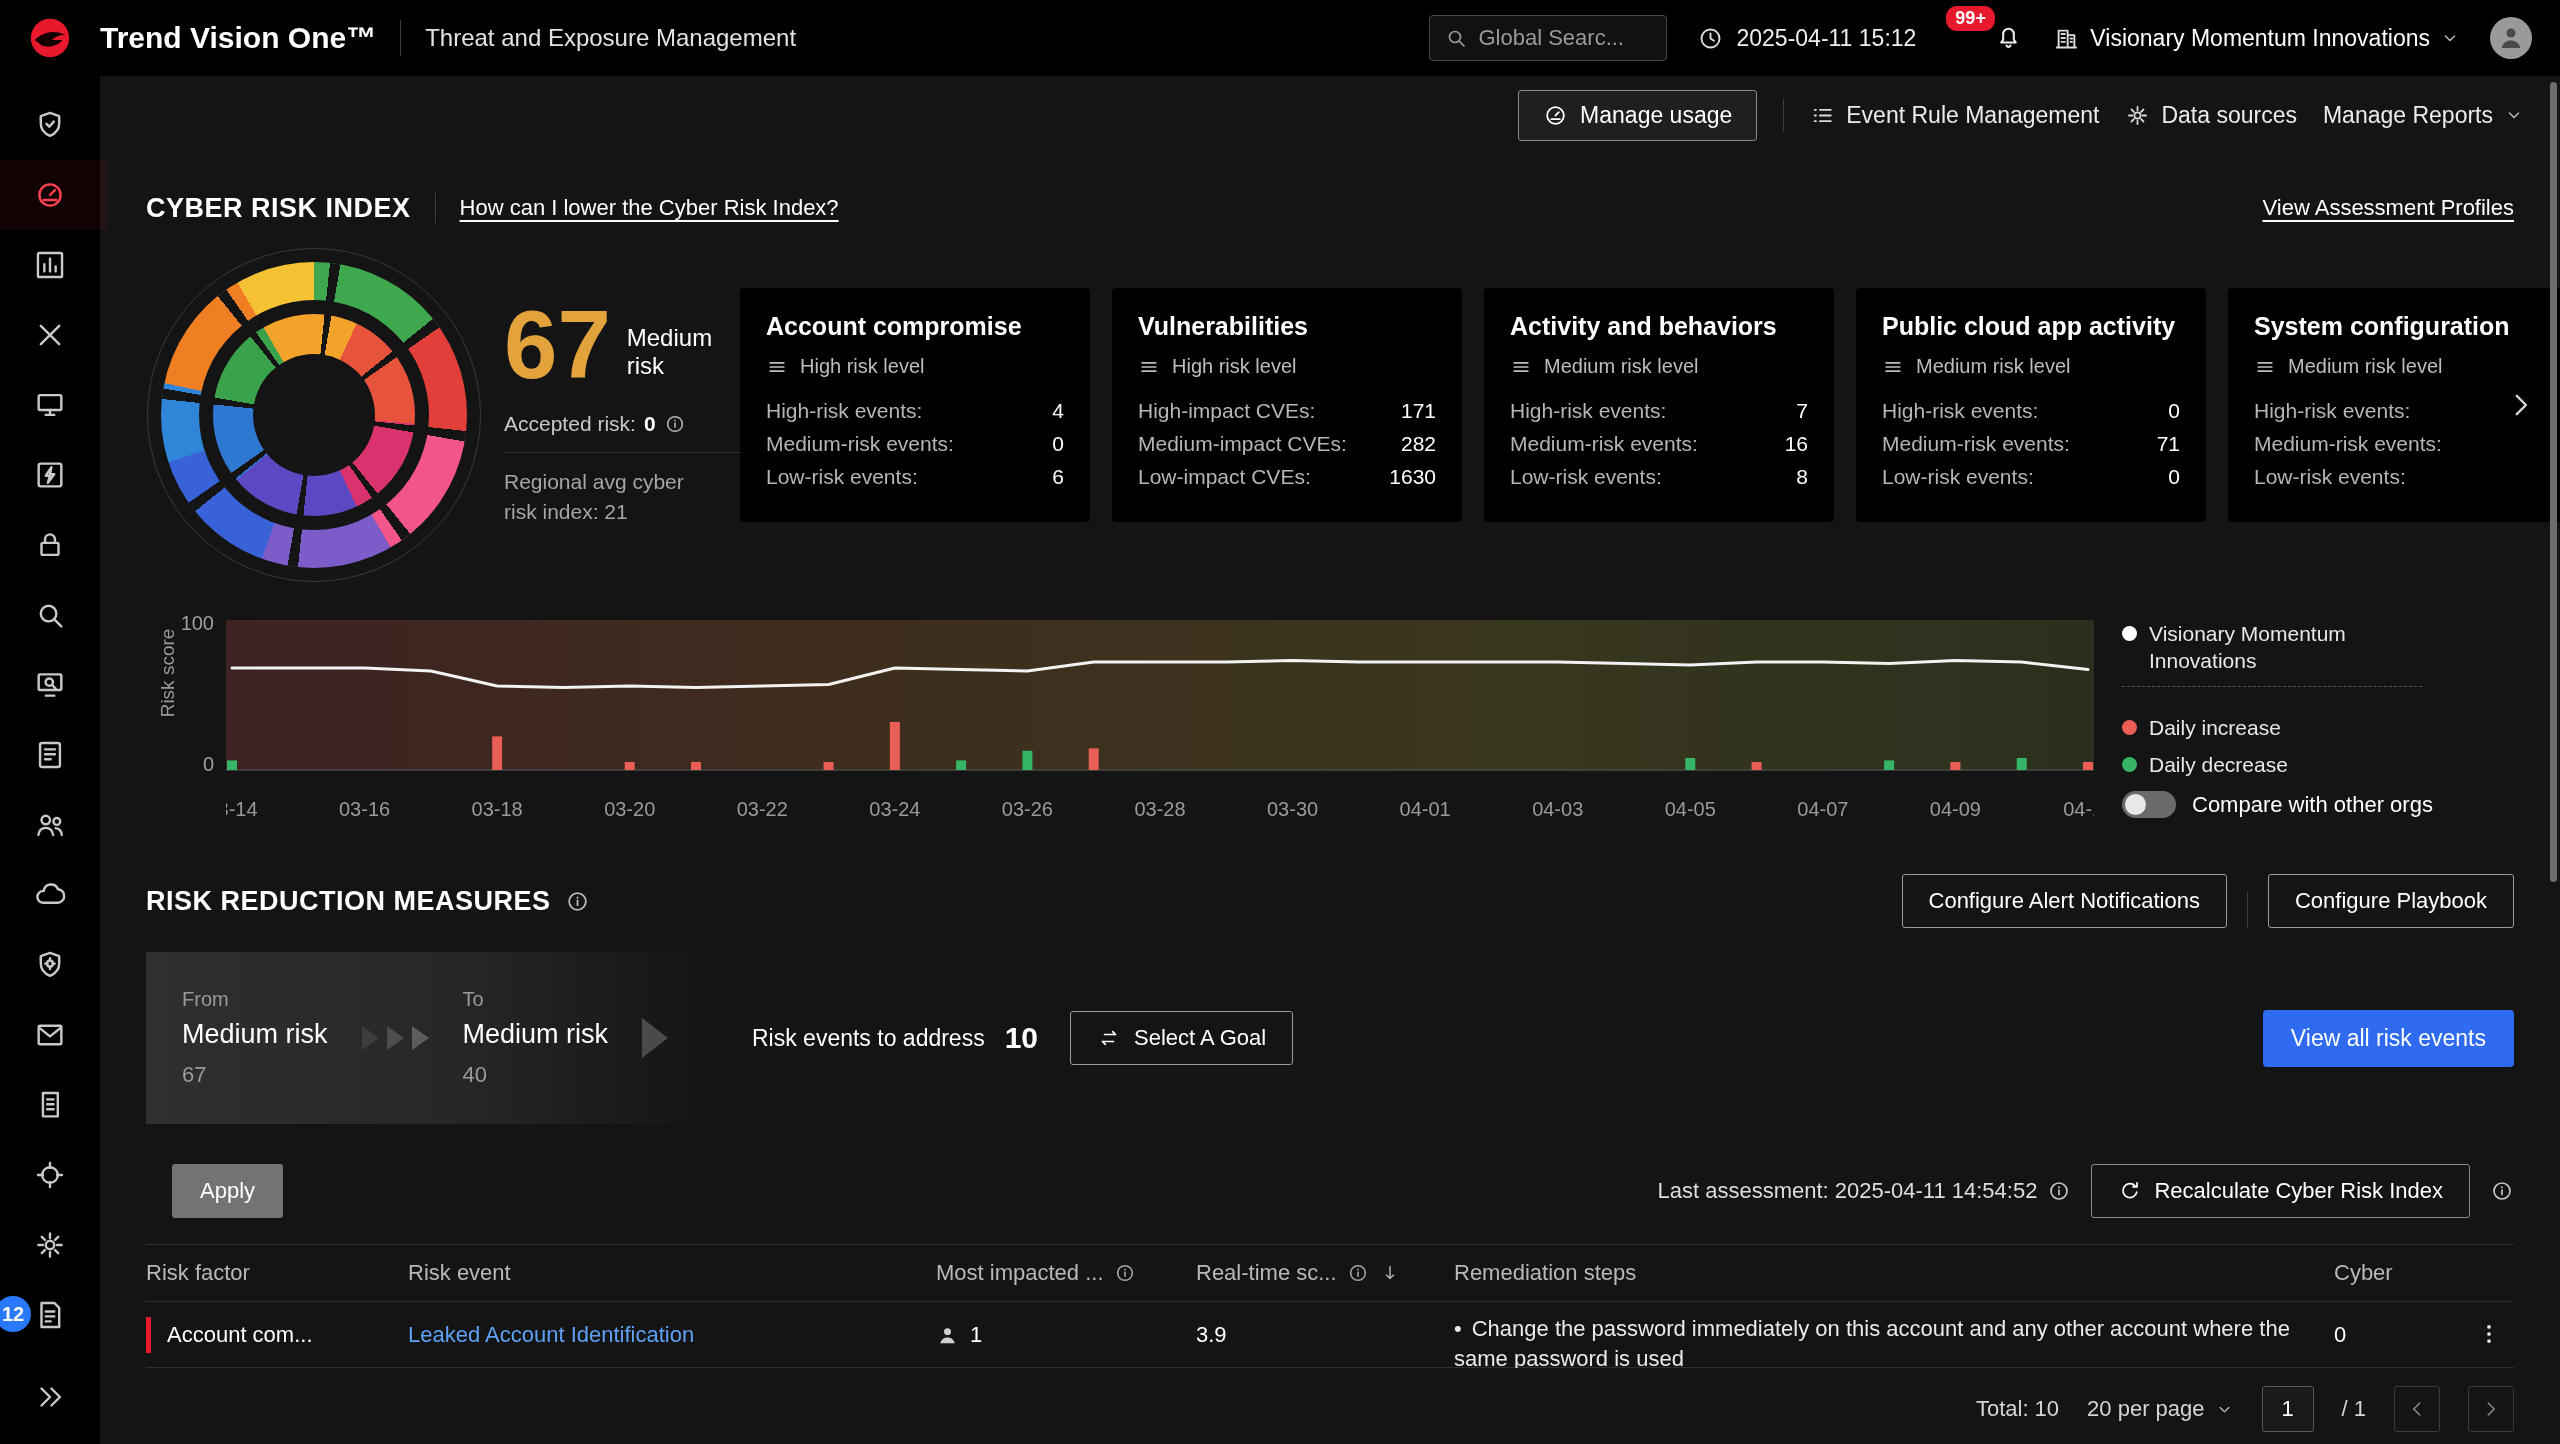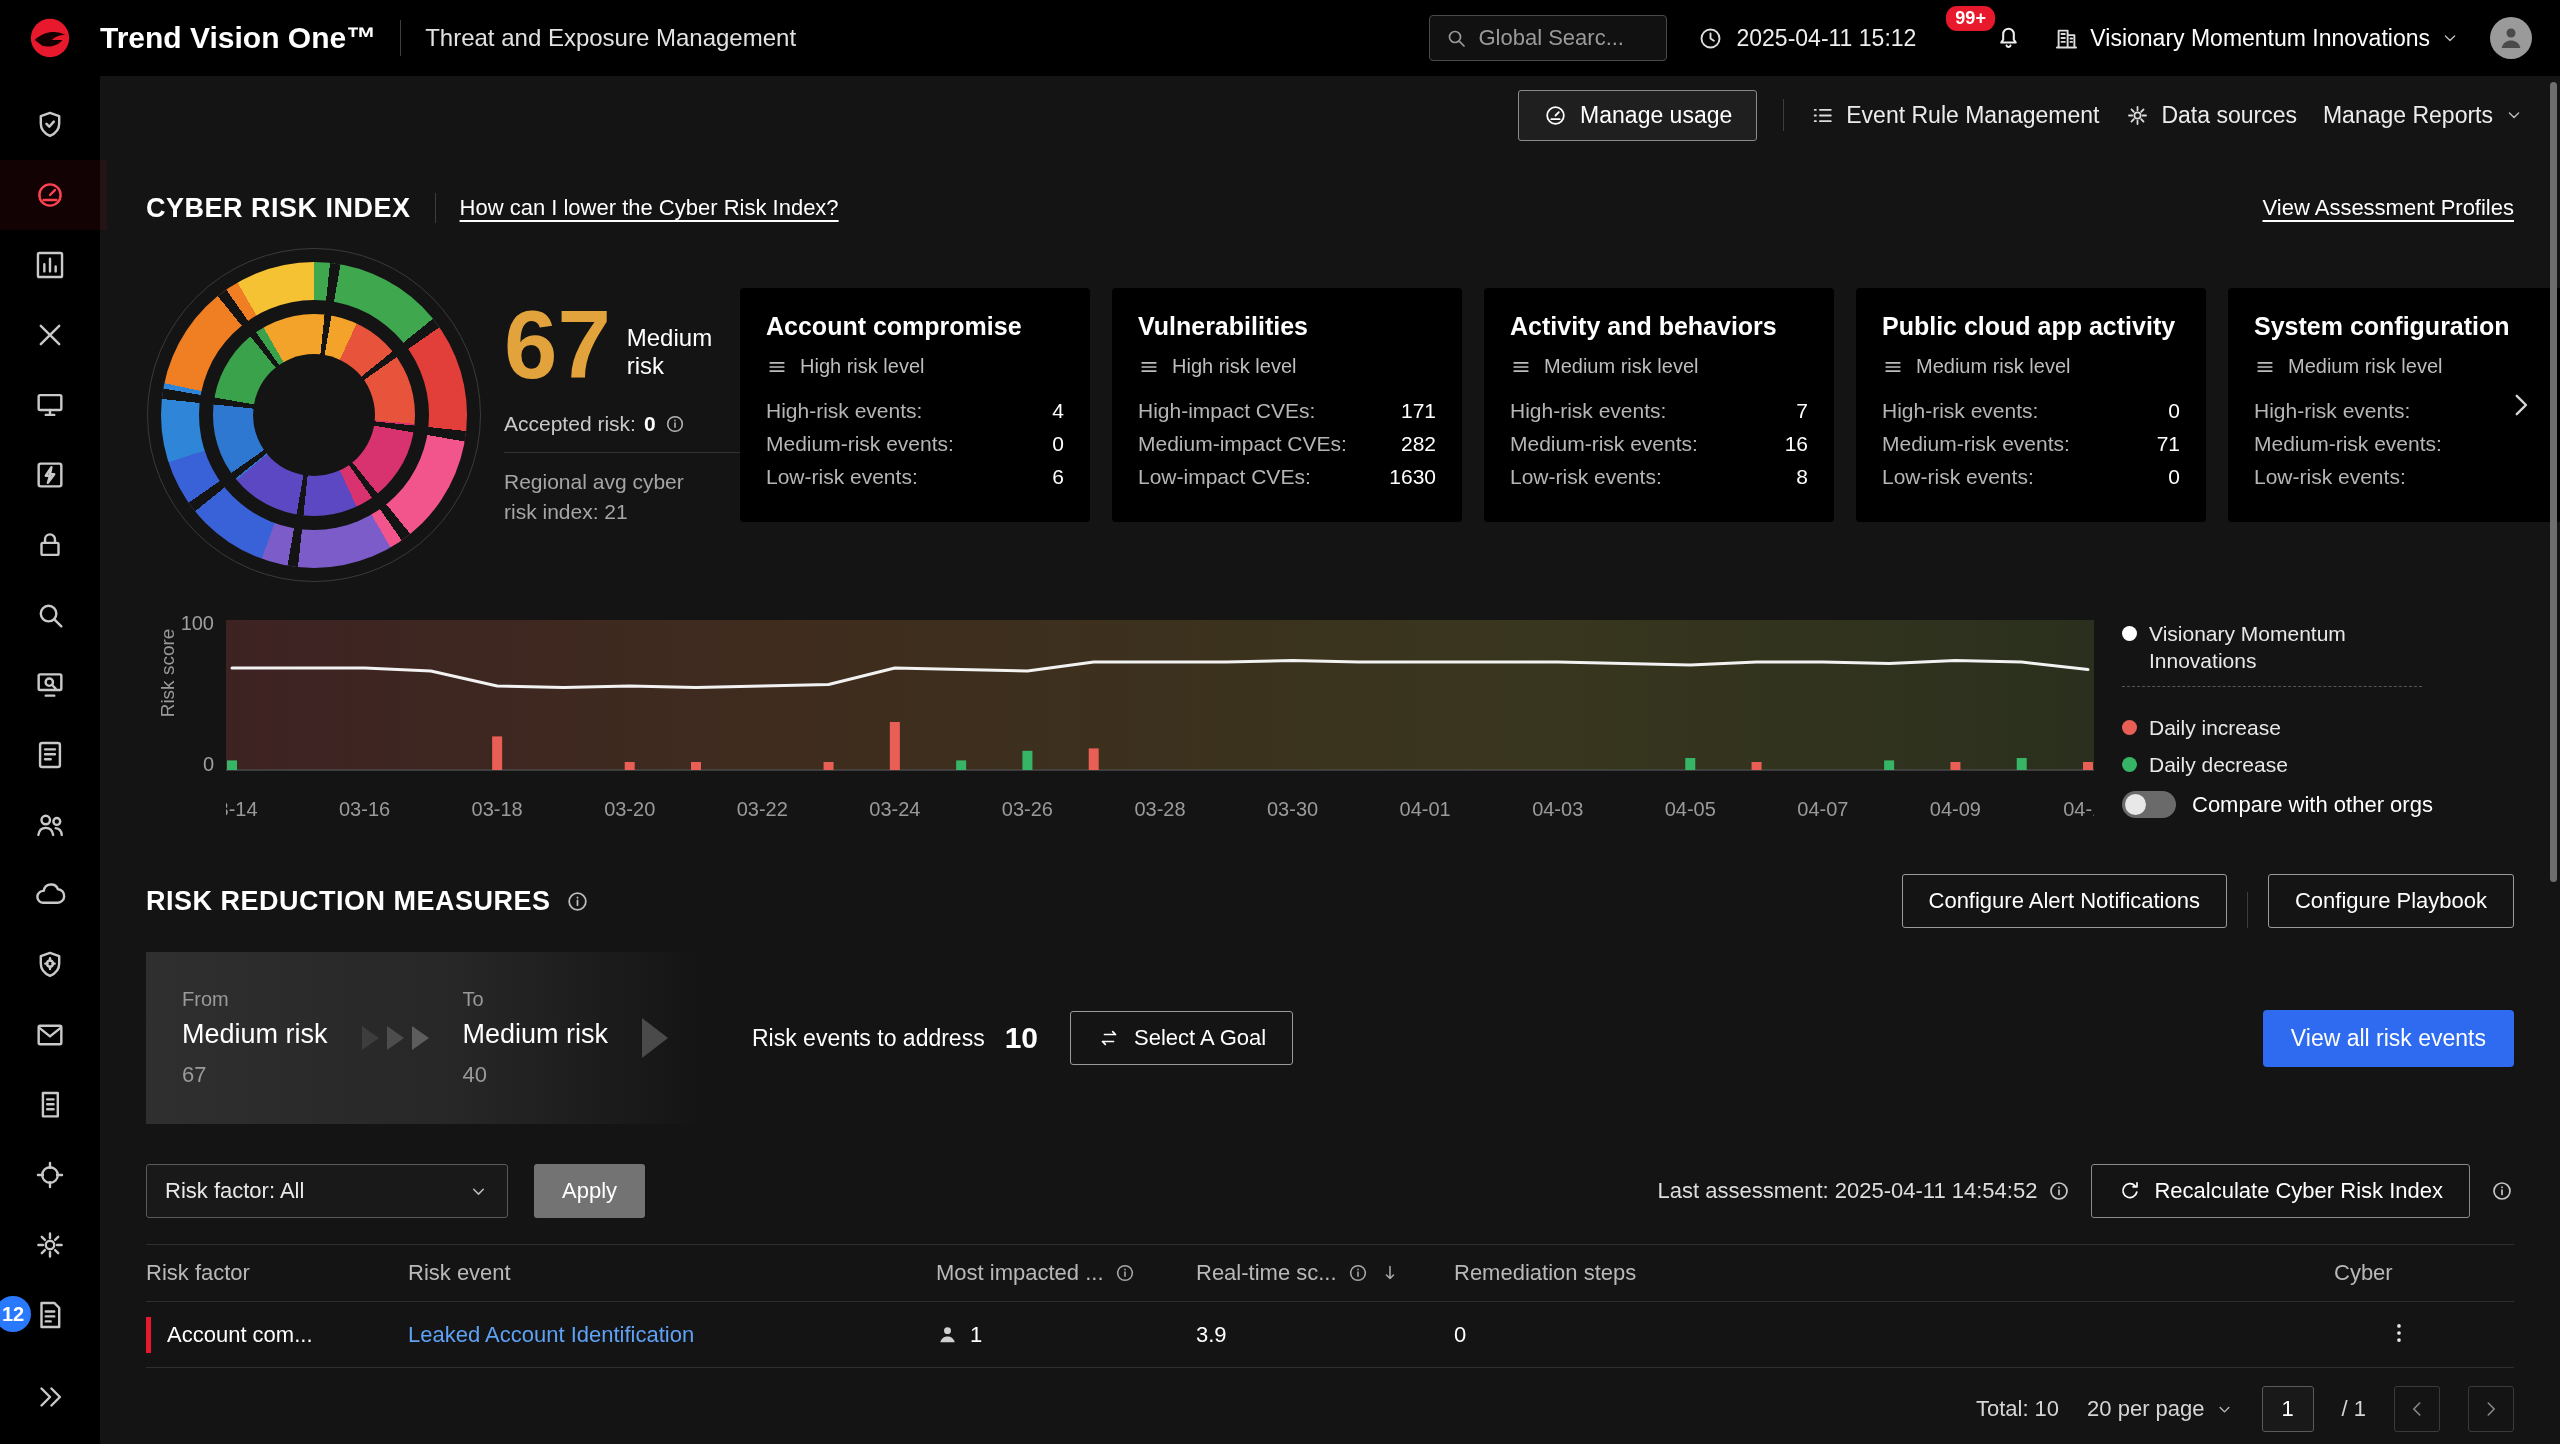--- a/index.html
+++ b/index.html
@@ -766,28 +766,20 @@
             <svg viewBox="0 0 24 24" fill="none" stroke="currentColor" stroke-width="1.7" stroke-linecap="round" stroke-linejoin="round">
               <path d="M7.5 8.5h11M18.5 8.5l-2.8-2.8M16.5 15.5h-11M5.5 15.5l2.8 2.8"></path>
             </svg>
           </span>
         <span>Select A Goal</span>
       </button>
       <button class="view-all-btn">View all risk events</button>
     </div>
 
     <div class="controls-row">
-      <div class="filter-select">
-        <span>Risk factor: All</span>
-        <span class="ic">
-            <svg viewBox="0 0 24 24" fill="none" stroke="currentColor" stroke-width="1.7" stroke-linecap="round" stroke-linejoin="round">
-              <path d="M6.5 9.5l5.5 5.5 5.5-5.5"></path>
-            </svg>
-          </span>
-      </div>
       <button class="apply-btn">Apply</button>
       <div class="controls-right">
         <div class="last-assess">
           <span>Last assessment: 2025-04-11 14:54:52</span>
           <span class="ic">
               <svg viewBox="0 0 24 24" fill="none" stroke="currentColor" stroke-width="1.7" stroke-linecap="round" stroke-linejoin="round">
                 <circle cx="12" cy="12" r="8"></circle>
                 <path d="M12 11v4.5"></path>
                 <path d="M12 8v.4"></path>
               </svg>
@@ -855,20 +847,21 @@
             <div class="imp-cell">
               <span class="ic">
                 <svg viewBox="0 0 24 24" fill="currentColor">
                   <circle cx="12" cy="8" r="3.6"></circle>
                   <path d="M4.5 20c1-4.2 4.2-6 7.5-6s6.5 1.8 7.5 6z"></path>
                 </svg>
               </span>
               <span>1</span>
             </div>
             <div>3.9</div>
+            <div class="rem-cell"><span class="bullet">•</span>Change the password immediately on this account and any other account where the same password is used</div>
             <div>0</div>
             <button class="kebab-btn"><span class="ic">
                 <svg viewBox="0 0 24 24" fill="currentColor">
                   <circle cx="12" cy="5.5" r="1.7"></circle>
                   <circle cx="12" cy="12" r="1.7"></circle>
                   <circle cx="12" cy="18.5" r="1.7"></circle>
                 </svg>
               </span></button>
           </div>
         </div>

